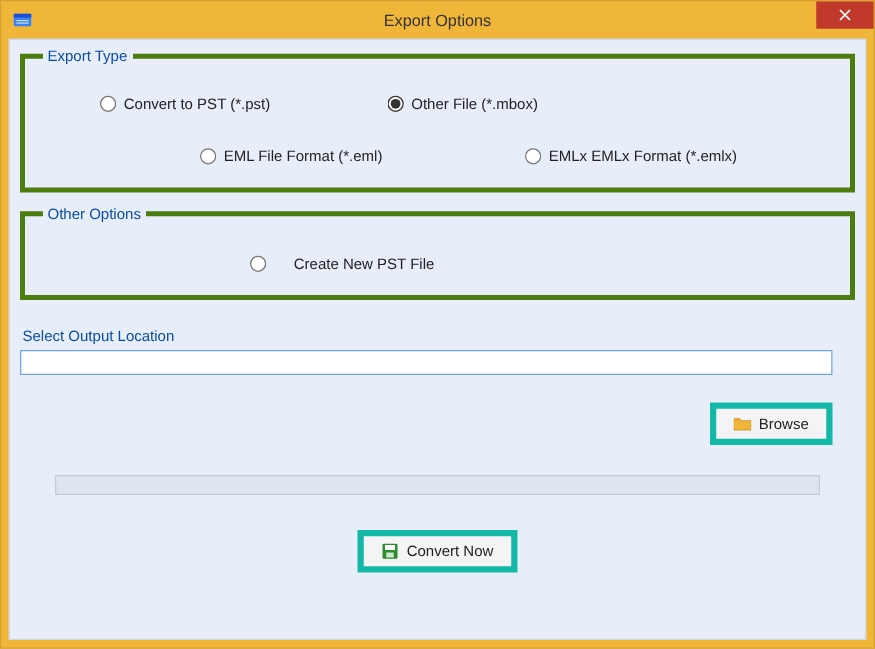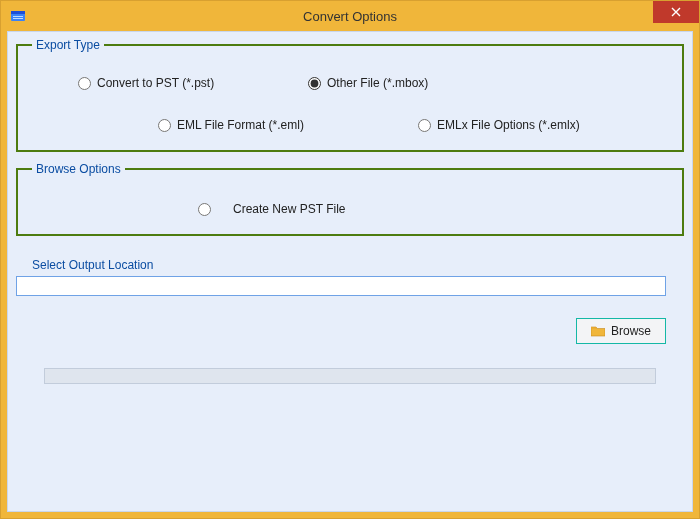--- a/index.html
+++ b/index.html
@@ -51,40 +51,39 @@
   }
   .client {
     position: absolute;
     left: 6px; right: 6px; top: 30px; bottom: 6px;
     background: #e7eefa;
     border: 1px solid #c9d6ec;
     box-sizing: border-box;
     padding: 6px 8px 8px 8px;
   }
   fieldset.group {
-    border: 2px solid #4d7c0f;
+    border: 4px solid #4d7c0f;
     margin: 0 0 10px 0;
     padding: 18px 10px 18px 10px;
     position: relative;
   }
   fieldset.group legend {
     color: #0b4da2;
     font-size: 12px;
     padding: 0 4px;
     margin-left: 4px;
   }
   .radio-row {
     display:flex;
     align-items:center;
   }
   .radio-row.top { margin: 6px 0 28px 0; }
   .radio-row.bottom { margin: 0; }
   .radio-item {
     display:flex;
-    align-items:center;
     cursor: pointer;
   }
   .radio-item input[type="radio"] {
     margin: 0 6px 0 0;
     accent-color: #333;
   }
   .radio-item span { font-size: 12px; color:#222; }
 
   .export-type .top .c1 { margin-left: 50px; width: 230px; }
   .export-type .top .c2 { width: 230px; }
@@ -92,21 +91,21 @@
   .export-type .bottom .c1 { margin-left: 130px; width: 260px; }
   .export-type .bottom .c2 { }
 
   .other-options { padding-bottom: 50px; }
   .other-options .radio-row { margin: 8px 0 0 0; }
   .other-options .c1 { margin-left: 170px; width: 225px; gap: 16px; }
   .other-options .c2 { }
 
   .out-label {
     color: #0b4da2;
-    margin: 22px 0 4px 16px;
+    margin: 22px 0 4px 2px;
   }
   .out-input {
     width: 640px;
     height: 18px;
     padding: 0 4px;
     border: 1px solid #6fa2e6;
     background: #fff;
     font-size: 12px;
     display:block;
     margin-bottom: 2px;
@@ -117,21 +116,21 @@
     margin: 22px 18px 0 0;
   }
   .btn {
     display:inline-flex;
     align-items:center;
     justify-content:center;
     gap: 6px;
     padding: 5px 14px;
     min-width: 90px;
     background: #f3f4f6;
-    border: 1px solid #14b8a6;
+    border: 5px solid #14b8a6;
     cursor: pointer;
     font-size: 12px;
     color:#222;
   }
   .progress {
     margin: 24px 28px 0 28px;
     height: 14px;
     background: #dfe5ee;
     border: 1px solid #c2ccdb;
   }
@@ -148,21 +147,21 @@
 
   <div class="titlebar">
     <span class="app-icon">
       <svg width="16" height="16" viewBox="0 0 16 16">
         <rect x="1" y="3" width="14" height="10" rx="1" fill="#3b82f6"></rect>
         <rect x="1" y="3" width="14" height="3" fill="#1d4ed8"></rect>
         <rect x="3" y="8" width="10" height="1" fill="#bfdbfe"></rect>
         <rect x="3" y="10" width="10" height="1" fill="#bfdbfe"></rect>
       </svg>
     </span>
-    <div class="title">Convert Options</div>
+    <div class="title">Export Options</div>
     <div class="close-btn">
       <svg width="10" height="10" viewBox="0 0 10 10">
           <path d="M1 1 L9 9 M9 1 L1 9" stroke="#fff" stroke-width="1.4"></path>
         </svg>
     </div>
   </div>
 
   <div class="client">
 
     <fieldset class="group export-type">
@@ -177,27 +176,27 @@
           <span>Other File (*.mbox)</span>
         </label>
       </div>
       <div class="radio-row bottom">
         <label class="radio-item c1">
           <input type="radio" name="exportType" style="">
           <span>EML File Format (*.eml)</span>
         </label>
         <label class="radio-item c2">
           <input type="radio" name="exportType" style="">
-          <span>EMLx File Options (*.emlx)</span>
+          <span>EMLx EMLx Format (*.emlx)</span>
         </label>
       </div>
     </fieldset>
 
     <fieldset class="group other-options">
-      <legend>Browse Options</legend>
+      <legend>Other Options</legend>
       <div class="radio-row">
         <label class="radio-item c1">
           <input type="radio" name="pstMode" style="">
           <span>Create  New  PST  File</span>
         </label>
       </div>
     </fieldset>
 
     <div class="out-label">Select Output Location</div>
     <input class="out-input" type="text" value="" style="">
@@ -207,15 +206,25 @@
         <svg width="14" height="12" viewBox="0 0 14 12">
           <path d="M0 2 h5 l1.2 1.5 H14 V11 H0 Z" fill="#f0b63a" stroke="#c68a1f" stroke-width="0.6"></path>
           <path d="M0 2 h5 l1.2 1.5 H0 Z" fill="#e6a72e"></path>
         </svg>
         <span>Browse</span>
       </button>
     </div>
 
     <div class="progress"></div>
 
+    <div class="convert-row">
+      <button class="btn">
+        <svg width="14" height="14" viewBox="0 0 14 14">
+          <rect x="1" y="1" width="12" height="12" rx="1" fill="#2e8b2e"></rect>
+          <rect x="3" y="2" width="8" height="4" fill="#fff"></rect>
+          <rect x="4" y="8" width="6" height="4" fill="#cde8cd"></rect>
+        </svg>
+        <span>Convert Now</span>
+      </button>
+    </div>
 
   </div>
 </div>
 
 </body></html>

